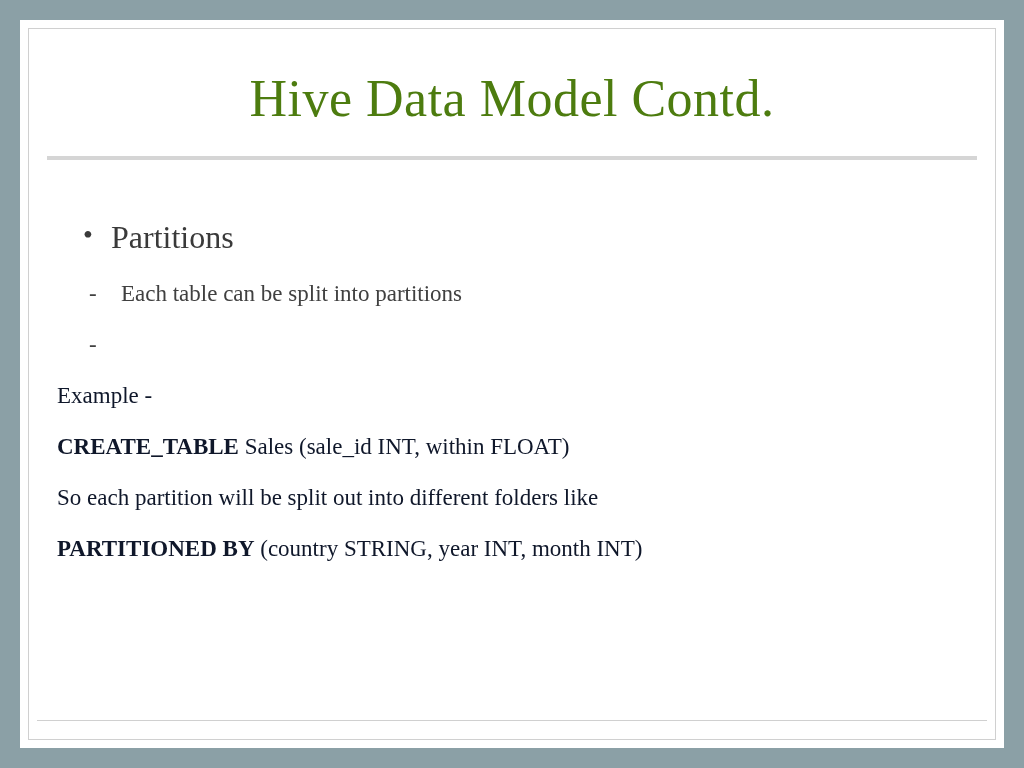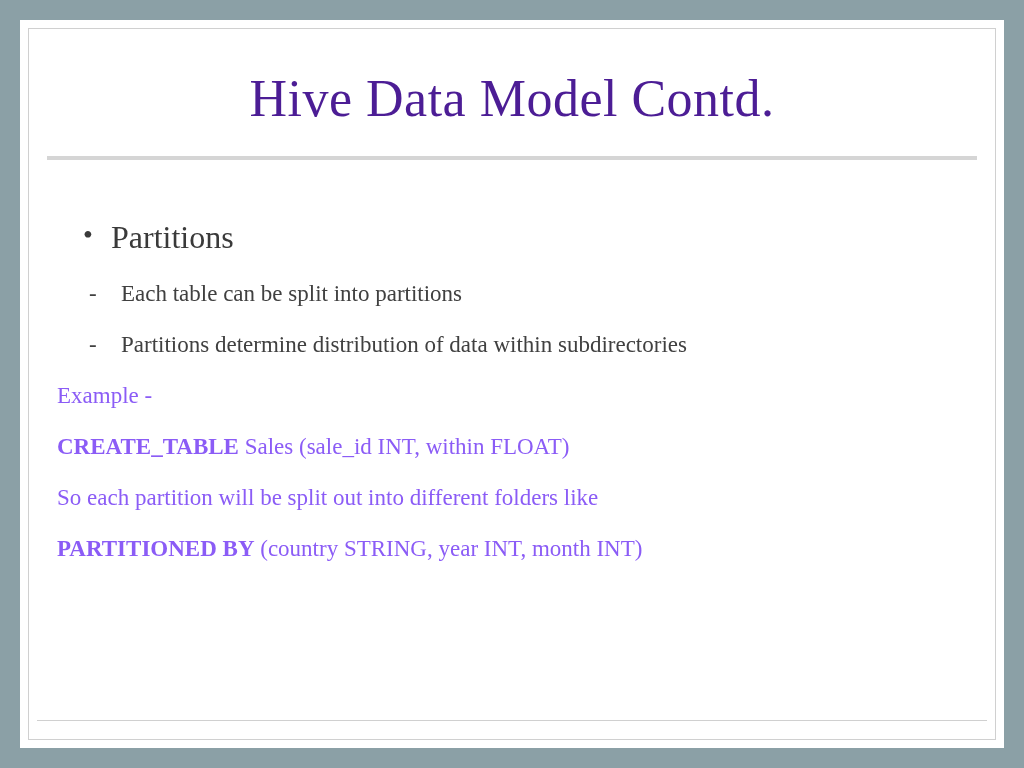--- a/index.html
+++ b/index.html
@@ -29,21 +29,21 @@
       position: relative;
     }
     .title-box {
       margin: 0 8px;
       padding: 40px 20px 28px 20px;
       text-align: center;
     }
     .title {
       font-size: 52px;
       font-weight: 400;
-      color: #4c1d95;
+      color: #4d7c0f;
       letter-spacing: 0.5px;
     }
     .divider {
       height: 4px;
       background: #d5d5d5;
       margin: 0 18px 0 18px;
     }
     .content {
       padding: 34px 40px 0 54px;
       color: #404040;
@@ -72,21 +72,21 @@
     }
     .dash-line {
       display: flex;
     }
     .dash {
       width: 32px;
       flex-shrink: 0;
     }
     .plain-line {
       font-size: 23px;
-      color: #8b5cf6;
+      color: #0f172a;
       margin-bottom: 20px;
       line-height: 1.35;
       margin-left: -26px;
     }
     .bold {
       font-weight: bold;
     }
     .footer-line {
       position: absolute;
       bottom: 18px;
@@ -106,21 +106,20 @@
     </div>
     <div class="divider"></div>
     <div class="content">
       <div class="bullet-main">Partitions</div>
       <div class="sub-line dash-line">
         <span class="dash">-</span>
         <span>Each table can be split into partitions</span>
       </div>
       <div class="sub-line dash-line">
         <span class="dash">-</span>
-        <span>Partitions determine distribution of data within subdirectories</span>
       </div>
       <div class="plain-line">Example -</div>
       <div class="plain-line">
         <span class="bold">CREATE_TABLE</span><span> Sales (sale_id INT, within FLOAT)</span>
       </div>
       <div class="plain-line">So each partition will be split out into different folders like</div>
       <div class="plain-line">
         <span class="bold">PARTITIONED BY</span><span> (country STRING, year INT, month INT)</span>
       </div>
     </div>

